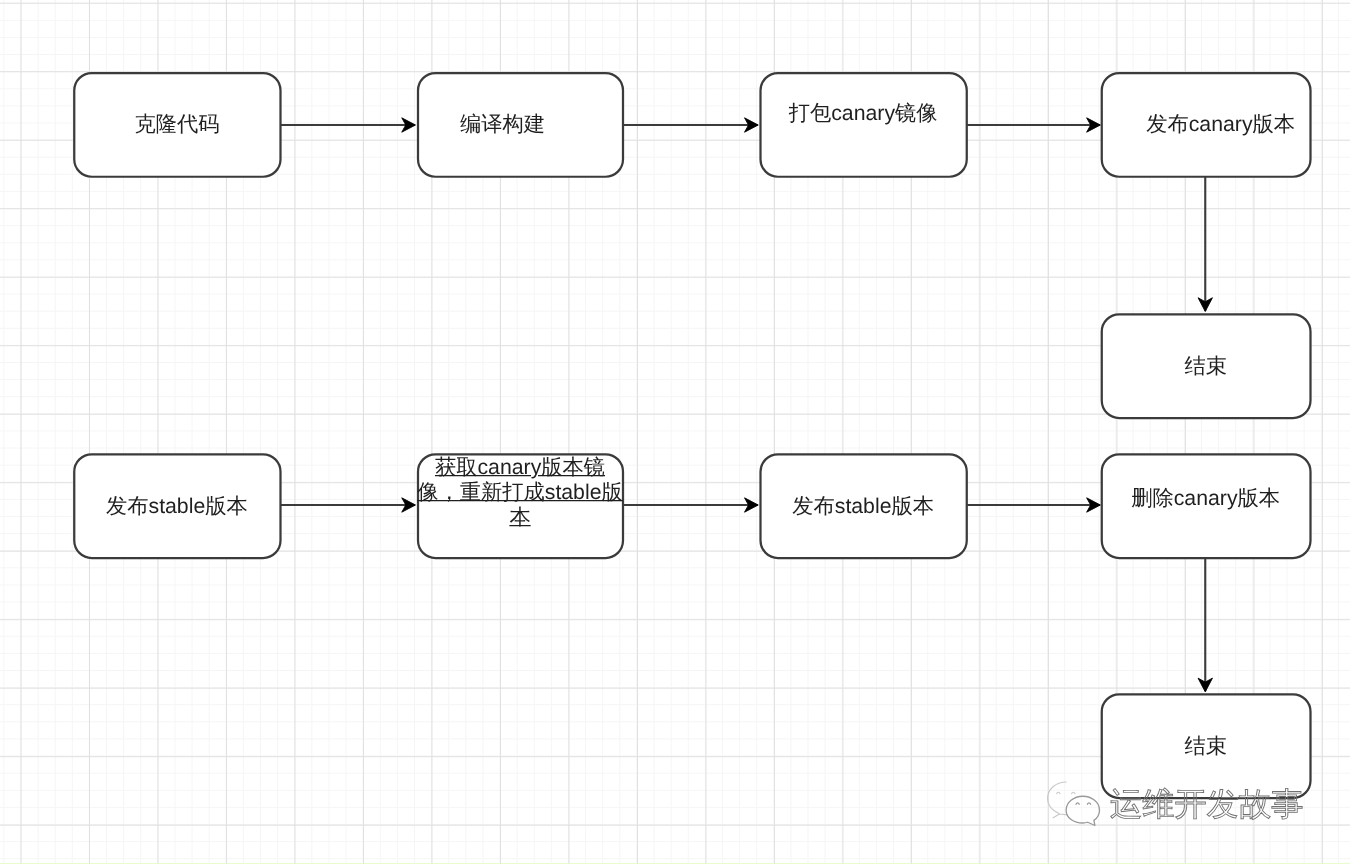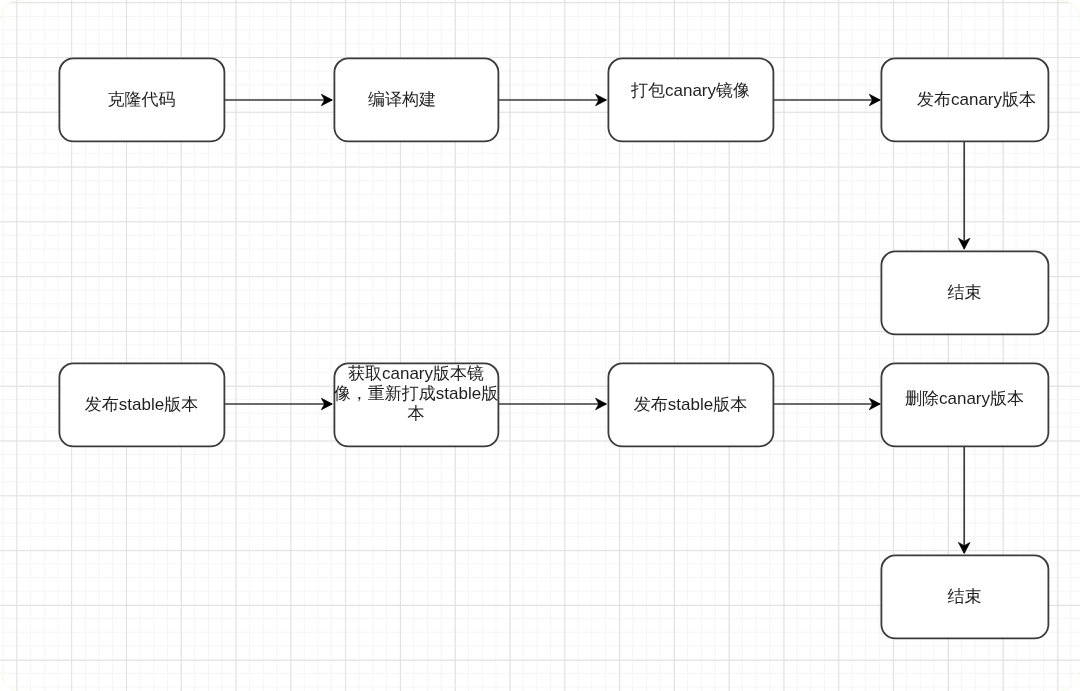--- a/index.html
+++ b/index.html
@@ -2,21 +2,21 @@
 <html><head>
 <meta charset="utf-8">
 <title>flowchart</title>
 <style>
   html,body{margin:0;padding:0;}
   body{
     width:1080px;height:691px;overflow:hidden;
     background:#ffffff;
     font-family:"Liberation Sans", sans-serif;
   }
-  #canvas{position:relative;width:1080px;height:691px;overflow:hidden;background:#bef264;border-radius:21px;}
+  #canvas{position:relative;width:1080px;height:691px;overflow:hidden;background:#bef264;}
   #grid{position:absolute;left:0;top:0;width:1080px;height:691px;}
   .node{
     position:absolute;
     box-sizing:border-box;
     display:flex;align-items:center;justify-content:center;
     text-align:center;
   }
   #shapes,#edges{position:absolute;left:0;top:0;width:1080px;height:691px;}
   #watermark{position:absolute;left:835px;top:618px;width:220px;height:48px;
     display:flex;align-items:center;}
@@ -94,26 +94,41 @@
       </div>
       <div class="node" style="left: 881px; top: 58px; width: 167px; height: 83px; color: rgb(31, 31, 31); font-size: 17px; line-height: 20px; padding-left: 24px;">
         <span>发布canary版本</span>
       </div>
       <div class="node" style="left: 881px; top: 251px; width: 167px; height: 83px; color: rgb(31, 31, 31); font-size: 17px; line-height: 20px;">
         <span>结束</span>
       </div>
       <div class="node" style="left: 59px; top: 363px; width: 165px; height: 83px; color: rgb(31, 31, 31); font-size: 17px; line-height: 20px;">
         <span>发布stable版本</span>
       </div>
-      <div class="node" style="left: 334px; top: 363px; width: 164px; height: 62px; color: rgb(31, 31, 31); font-size: 17px; line-height: 20px;">
+      <div class="node" style="left: 334px; top: 363px; width: 164px; height: 62px; color: rgb(31, 31, 31); font-size: 17px; line-height: 20px; text-decoration: underline;">
         <span style="width: 167px; flex: 0 0 auto;">获取canary版本镜像，重新打成stable版本</span>
       </div>
       <div class="node" style="left: 608px; top: 363px; width: 165px; height: 83px; color: rgb(31, 31, 31); font-size: 17px; line-height: 20px;">
         <span>发布stable版本</span>
       </div>
       <div class="node" style="left: 881px; top: 363px; width: 167px; height: 71px; color: rgb(31, 31, 31); font-size: 17px; line-height: 20px;">
         <span>删除canary版本</span>
       </div>
       <div class="node" style="left: 881px; top: 555px; width: 167px; height: 83px; color: rgb(31, 31, 31); font-size: 17px; line-height: 20px;">
         <span>结束</span>
       </div>
     </div>
+  <div id="watermark">
+    <svg id="wm-icon" viewBox="0 0 46 44">
+      <g fill="none" stroke="#c9c9c9" stroke-width="0.95" stroke-linecap="round" stroke-linejoin="round">
+        <path d="M18.0 4.6 C9.7 4.6 3.1 10.4 3.1 17.6 C3.1 21.5 5.0 25.0 8.1 27.4 L12.7 30.2 L7.5 33.2 L12.7 30.2 L18.9 30.9"></path>
+        <path d="M10.3 13.9 C10.9 12.4 12.4 12.4 13.0 13.9"></path>
+        <path d="M22.3 13.9 C22.9 12.4 24.4 12.4 25.0 13.9"></path>
+      </g>
+      <g fill="none" stroke="#9a9a9a" stroke-width="1.05" stroke-linecap="round" stroke-linejoin="round">
+        <path d="M31.3 16.0 C38.6 16.0 44.6 21.0 44.6 27.1 C44.6 30.4 42.9 33.3 40.1 35.3 L40.9 39.4 L35.2 36.8 C34.0 37.2 32.7 37.4 31.3 37.4 C23.9 37.4 17.9 33.2 17.9 27.1 C17.9 21.0 23.9 16.0 31.3 16.0 Z"></path>
+        <path d="M25.8 22.4 C26.4 21.0 27.8 21.0 28.4 22.4"></path>
+        <path d="M34.9 22.4 C35.5 21.0 36.9 21.0 37.5 22.4"></path>
+      </g>
+    </svg>
+    <div id="wm-text" style="font-size: 25.8px; -webkit-text-stroke: 0.72px rgb(112, 112, 112);">运维开发故事</div>
+  </div>
 </div>
 
 </body></html>

